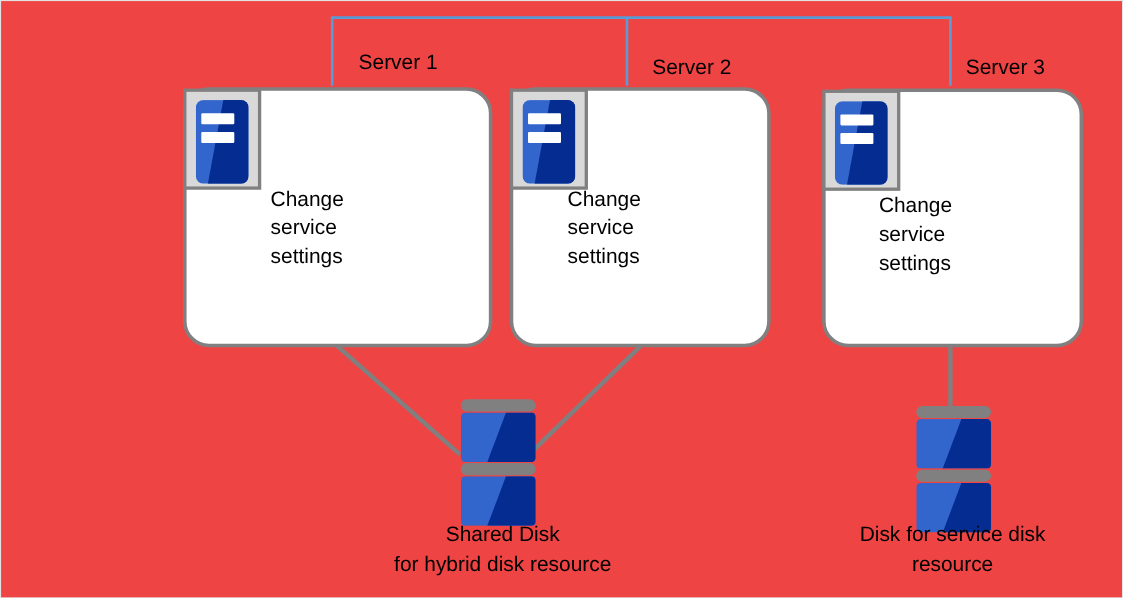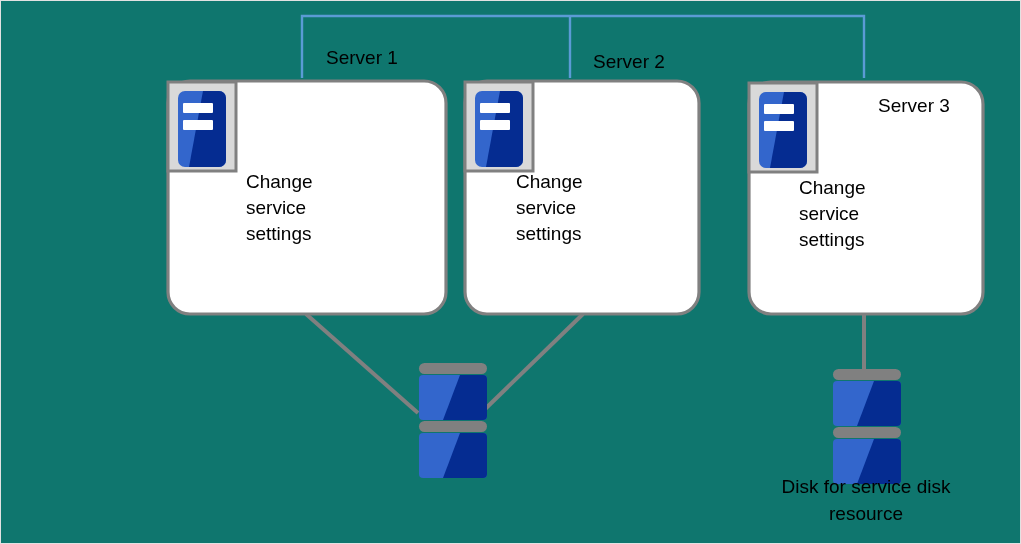--- a/index.html
+++ b/index.html
@@ -7,21 +7,21 @@
     padding: 0;
     background: #ffffff;
   }
   body {
     font-family: "Liberation Sans", sans-serif;
   }
   #canvas {
     position: relative;
     width: 1021px;
     height: 544px;
-    background: #0f766e;
+    background: #ef4444;
     border: 1px solid #e2e2e2;
     box-sizing: border-box;
     overflow: hidden;
   }
   .svg-layer {
     position: absolute;
     left: 0;
     top: 0;
     width: 1021px;
     height: 544px;
@@ -157,28 +157,30 @@
         <g clip-path="url(#diskClip)">
           <rect x="0" y="0" width="68" height="45" fill="#3366CC"></rect>
           <polygon points="41,0 68,0 68,45 24,45" fill="#052C91"></polygon>
         </g>
       </g>
     </g>
   </svg>
 
   <div class="server-label" style="left:325px; top:46px;">Server 1</div>
   <div class="server-label" style="left:592px; top:50px;">Server 2</div>
-  <div class="server-label" style="left:877px; top:50px;margin-top:44px;">Server 3</div>
+  <div class="server-label" style="left:877px; top:50px;">Server 3</div>
 
   <div class="box-text" style="left:245px; top:168px; width:130px;">Change
 service
 settings</div>
   <div class="box-text" style="left:515px; top:168px; width:130px;">Change
 service
 settings</div>
   <div class="box-text" style="left:798px; top:174px; width:130px;">Change
 service
 settings</div>
 
+  <div class="disk-caption" style="left:325px; top:472px; width:262px;">Shared Disk
+for hybrid disk resource</div>
   <div class="disk-caption" style="left:755px; top:472px; width:220px;">Disk for service disk
 resource</div>
 
 </div>
 
 </body></html>

